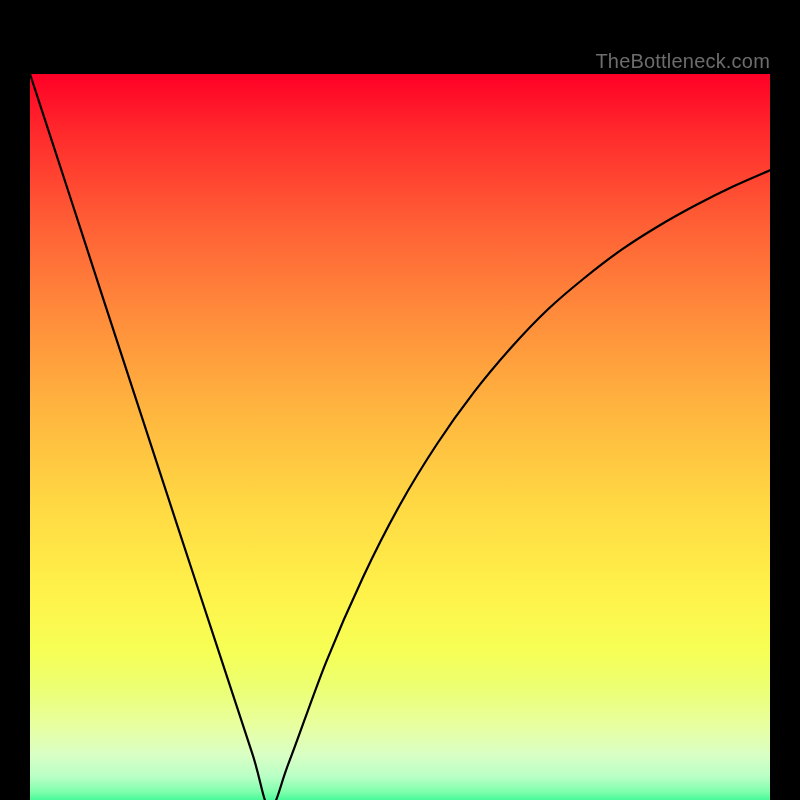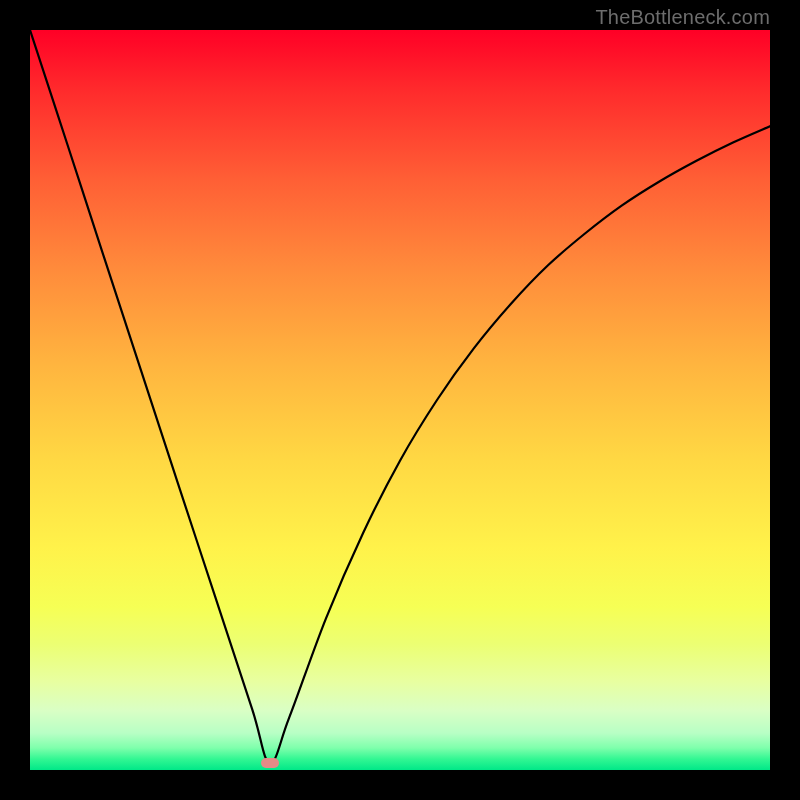--- a/index.html
+++ b/index.html
@@ -8,20 +8,21 @@
     width: 800px;
     height: 800px;
     overflow: hidden;
     background: #000;
     font-family: Arial, Helvetica, sans-serif;
   }
   .frame {
     position: absolute;
     inset: 0;
     background: #000;
+    margin-top: 44px;
   }
   .plot-area {
     position: absolute;
     left: 30px;
     top: 30px;
     width: 740px;
     height: 740px;
     background: linear-gradient(
       to bottom,
       #ff0026 0%,

